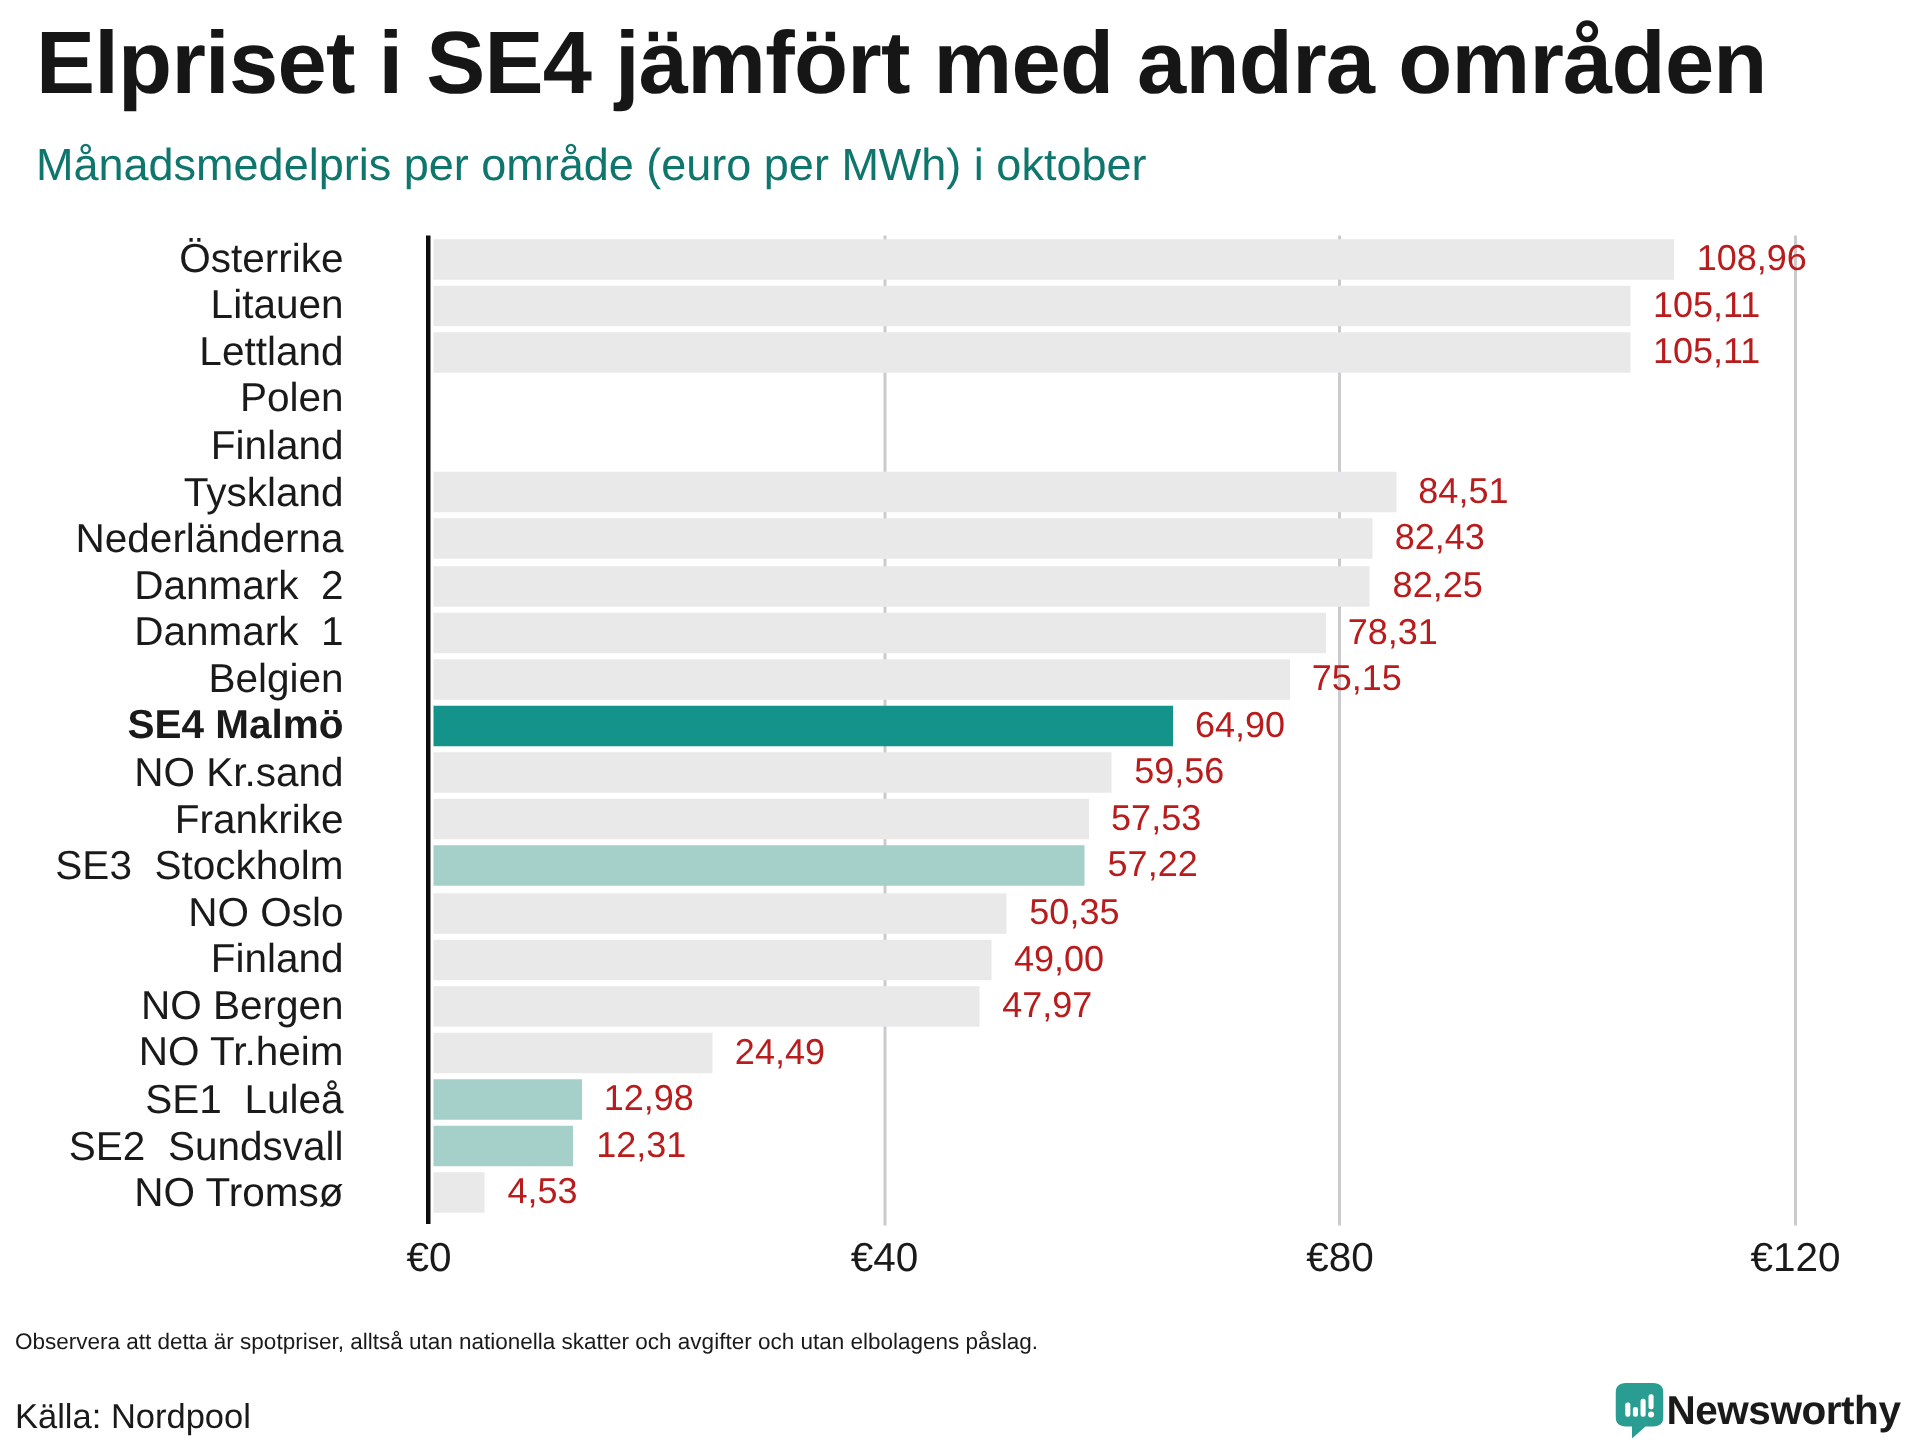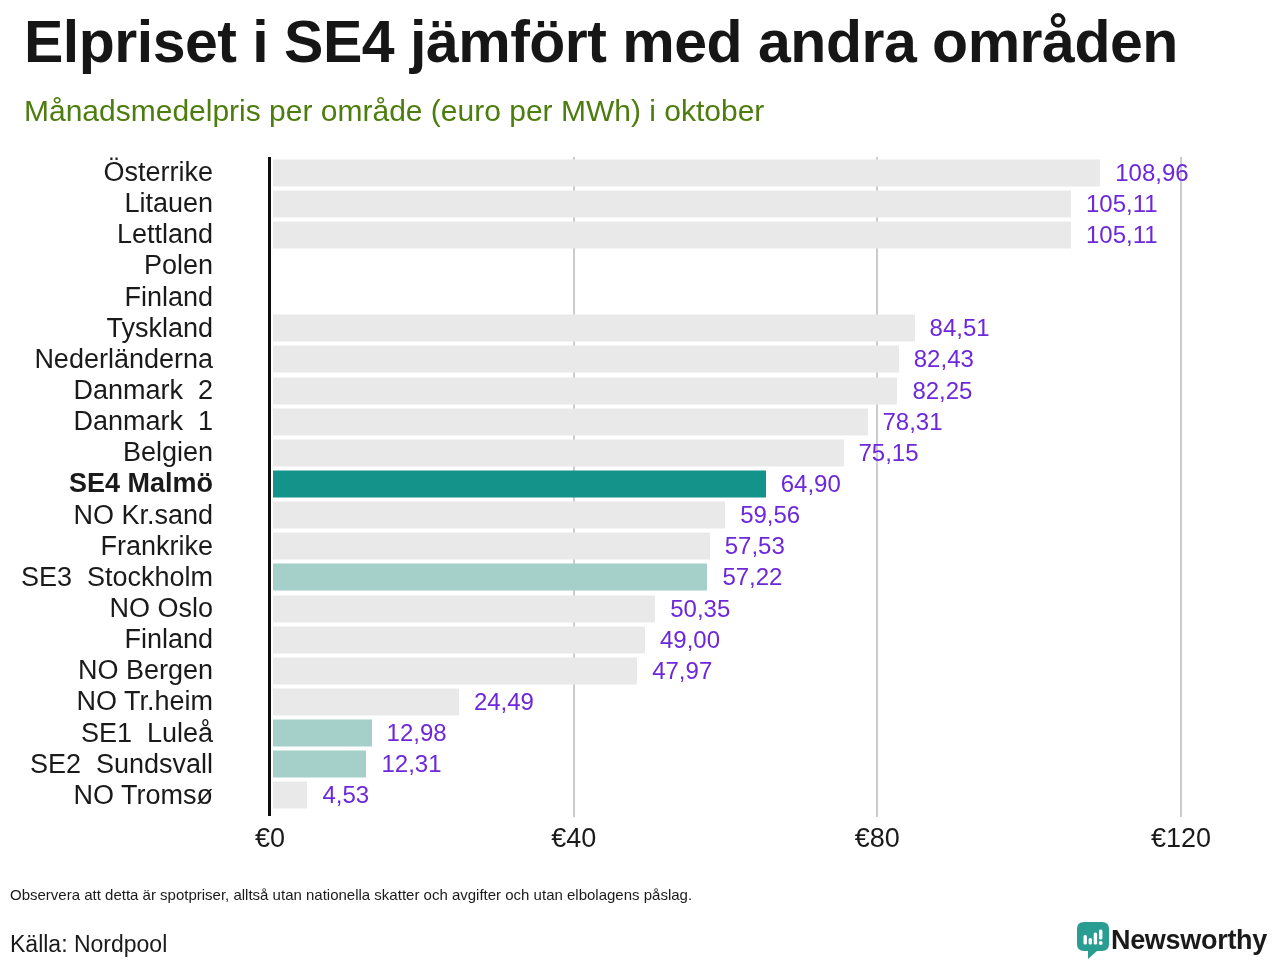--- a/index.html
+++ b/index.html
@@ -11,24 +11,24 @@
   }
   .page { position: relative; width: 1280px; height: 960px; overflow: hidden; background: #fff; }
 
   .title {
     position: absolute; left: 24px; top: 8px;
     font-size: 59px; font-weight: 700; letter-spacing: -0.5px;
     color: #161616; white-space: nowrap;
   }
   .subtitle {
     position: absolute; left: 24px; top: 94px;
-    font-size: 30px; font-weight: 400; color: #4d7c0f; white-space: nowrap;
-  }
-
-  .chart { position: absolute; left: 0; top: 157px; width: 1060px; height: 706px; }
+    font-size: 30px; font-weight: 400; color: #0f766e; white-space: nowrap;
+  }
+
+  .chart { position: absolute; left: 16px; top: 157px; width: 1060px; height: 706px; }
 
   .grid-line {
     position: absolute; top: 0; width: 2px; height: 660px;
     background: #cbcbcf;
   }
   .axis-line {
     position: absolute; left: 268px; top: 0; width: 3px; height: 659px;
     background: #0d0d0d;
   }
 
@@ -43,21 +43,21 @@
     white-space: pre; line-height: 1;
   }
   .row.emphasis .cat-label { font-weight: 700; }
   .track { position: relative; flex: none; width: 911px; height: 100%; }
   .bar {
     position: absolute; left: 3px; top: 50%; transform: translateY(-50%);
     height: 27px;
   }
   .value-label {
     position: absolute; top: 50%; transform: translateY(-50%);
-    font-size: 24px; color: #6d28d9; white-space: nowrap; line-height: 1;
+    font-size: 24px; color: #b91c1c; white-space: nowrap; line-height: 1;
   }
 
   .x-axis { position: absolute; left: 270px; top: 664px; width: 911px; height: 40px; }
   .x-tick-label {
     position: absolute; top: 2px; transform: translateX(-50%);
     font-size: 27px; color: #1a1a1a; white-space: nowrap;
   }
 
   .footnote {
     position: absolute; left: 10px; top: 886px;

